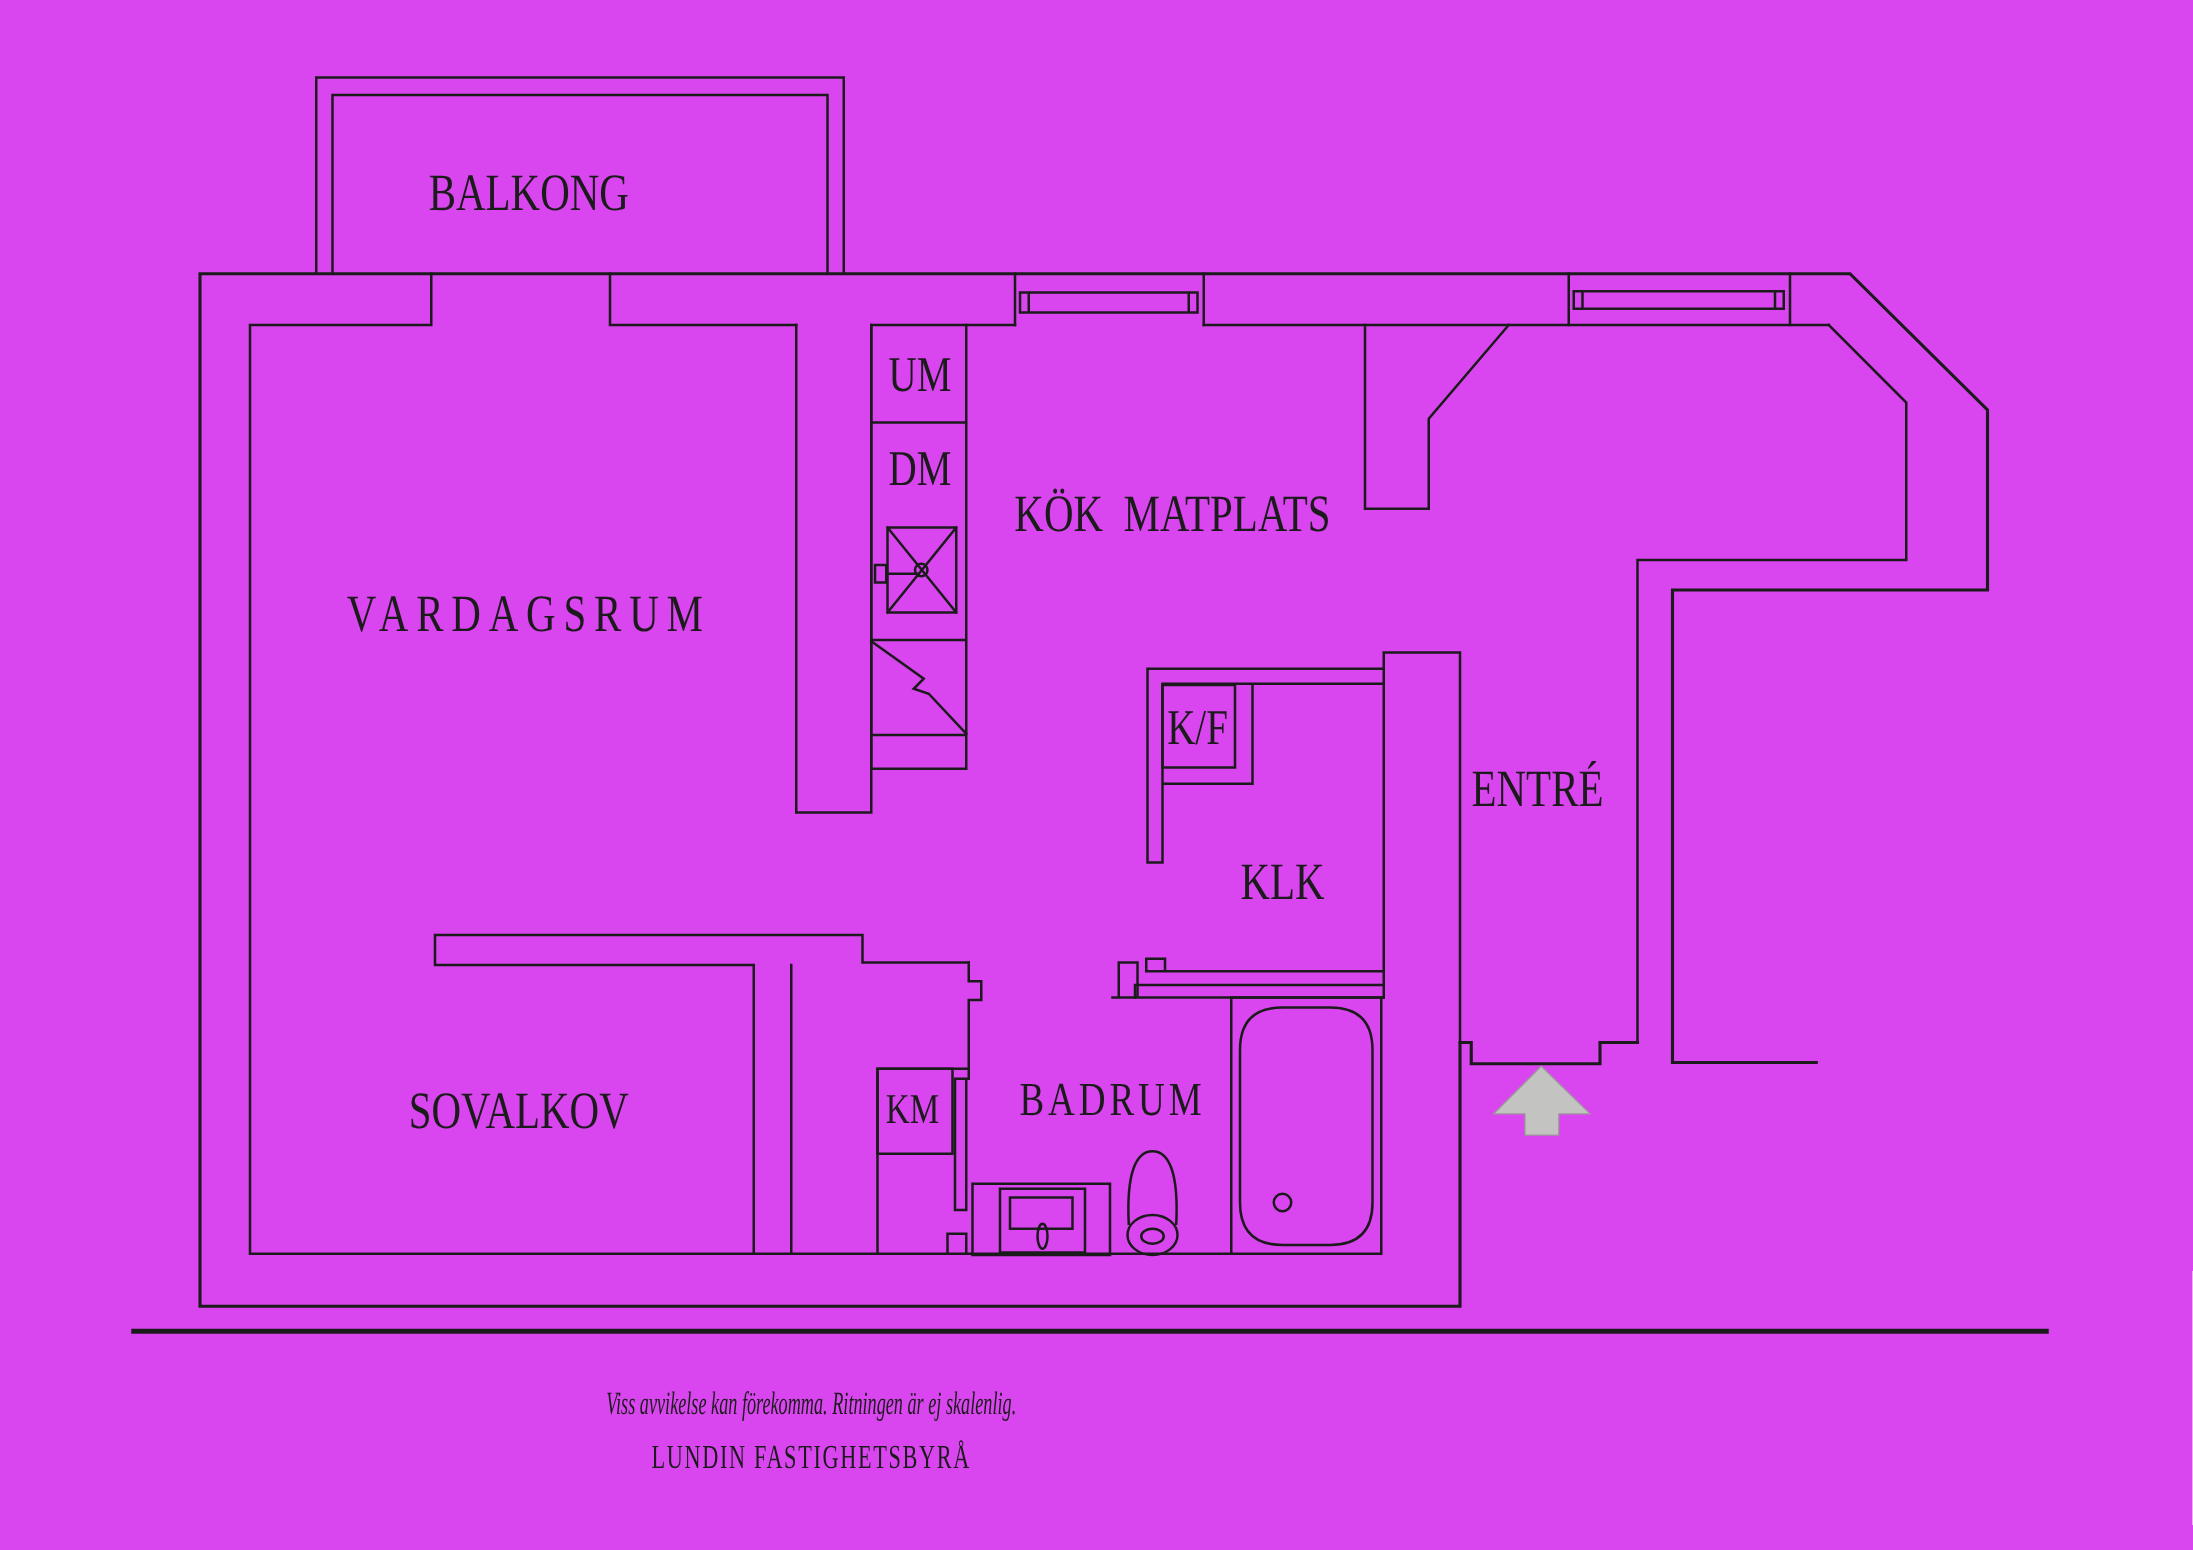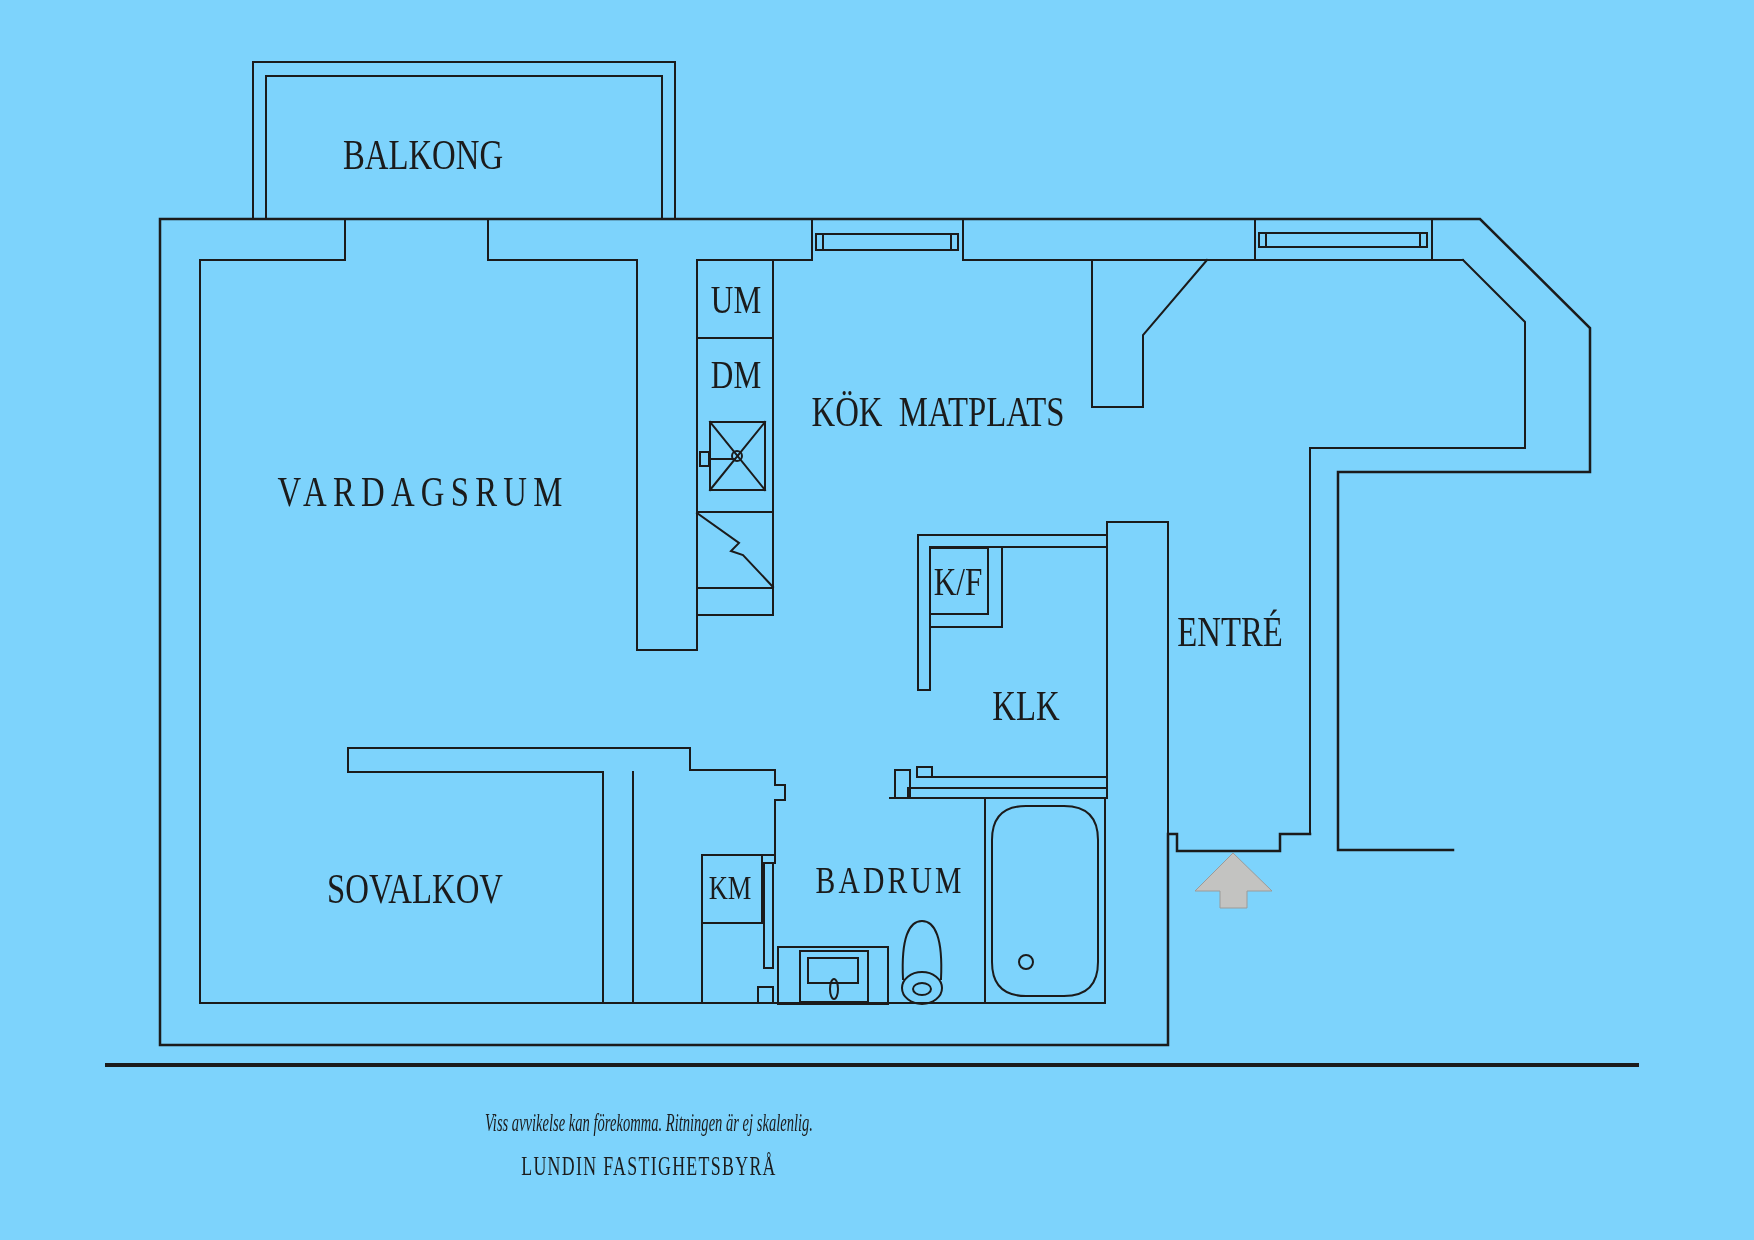--- a/index.html
+++ b/index.html
@@ -1,19 +1,19 @@
 <!DOCTYPE html>
 <html><head>
 <meta charset="utf-8">
 <style>
   html,body{margin:0;padding:0;background:#ffffff;}
   .canvas{
     position:relative;
     width:1754px;height:1240px;
-    background:#7dd3fc;
+    background:#d946ef;
     font-family:"Liberation Serif", serif;
     overflow:hidden;
   }
   .plan-svg{position:absolute;left:0;top:0;width:1754px;height:1240px;}
   .lbl{
     position:absolute;
     color:#1b1b1b;
     font-family:"Liberation Serif", serif;
     font-size:42px;
     letter-spacing:0px;

